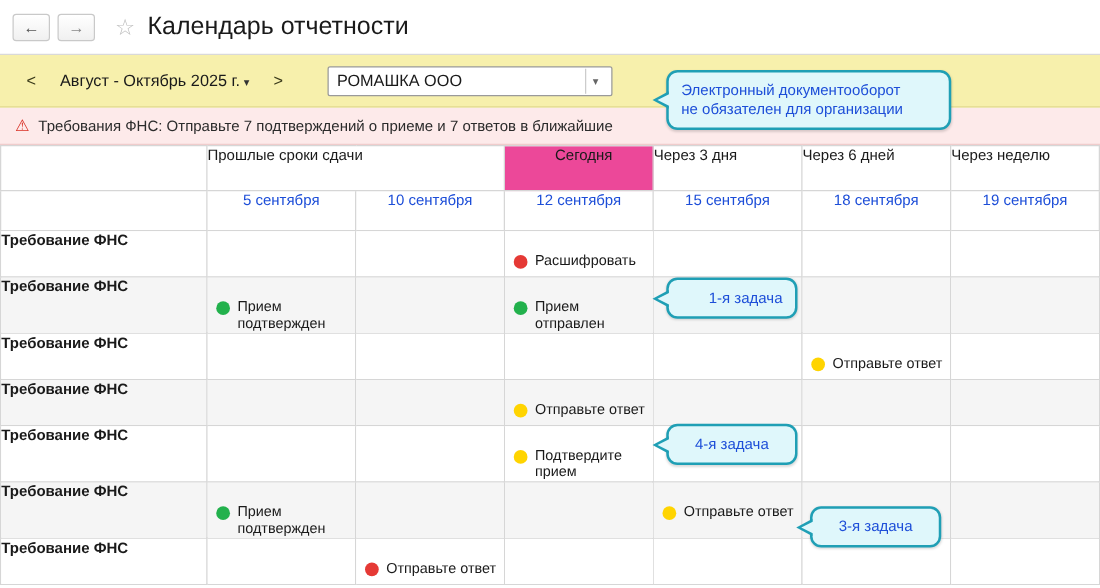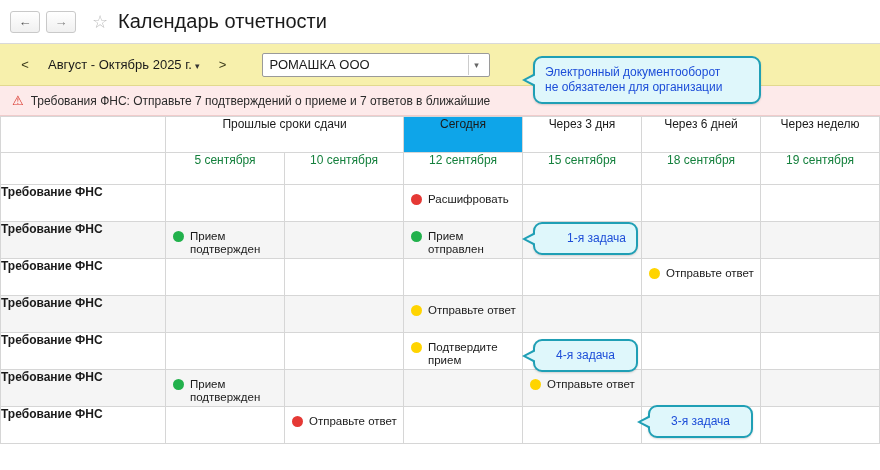--- a/index.html
+++ b/index.html
@@ -115,37 +115,38 @@
   table.cal td, table.cal th {
     border: 1px solid #d6d6d6;
     vertical-align: top;
     padding: 0;
   }
   .col-task  { width: 165px; }
   .col-day   { width: 119px; }
 
   .hdr-group {
     height: 36px;
-    text-align: center;
+    text-align: left;
     vertical-align: middle;
     font-weight: normal;
     font-size: 12px;
     color: #1a1a1a;
     background: #ffffff;
   }
   .hdr-group.today {
-    background: #0ea5e9;
+    background: #ec4899;
     font-weight: normal;
+    padding-left: 40px;
   }
   .hdr-date {
     height: 32px;
     text-align: center;
     vertical-align: middle;
     font-size: 12px;
-    color: #15803d;
+    color: #1d4ed8;
     background: #ffffff;
     font-weight: normal;
   }
   .row-label {
     font-weight: bold;
     font-size: 12px;
     padding: 9px 0 0 9px;
     color: #1a1a1a;
     white-space: nowrap;
     margin-left: 20px;
@@ -155,20 +156,21 @@
 
   .cell {
     height: 37px;
     position: relative;
   }
   .item {
     display: flex;
     align-items: flex-start;
     padding: 8px 4px 0 7px;
     line-height: 13px;
+    margin-top: 10px;
   }
   .dot {
     width: 11px; height: 11px;
     border-radius: 50%;
     flex: 0 0 11px;
     margin-top: 1px;
     margin-right: 6px;
   }
   .dot.green  { background: #22b14c; }
   .dot.yellow { background: #ffd400; }

